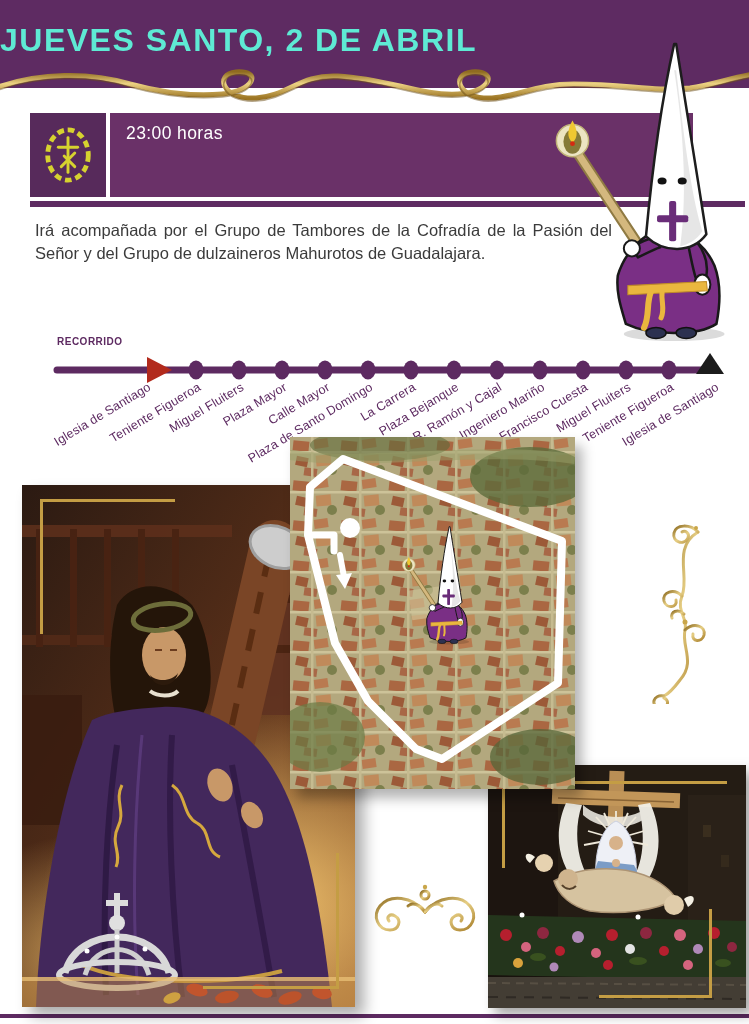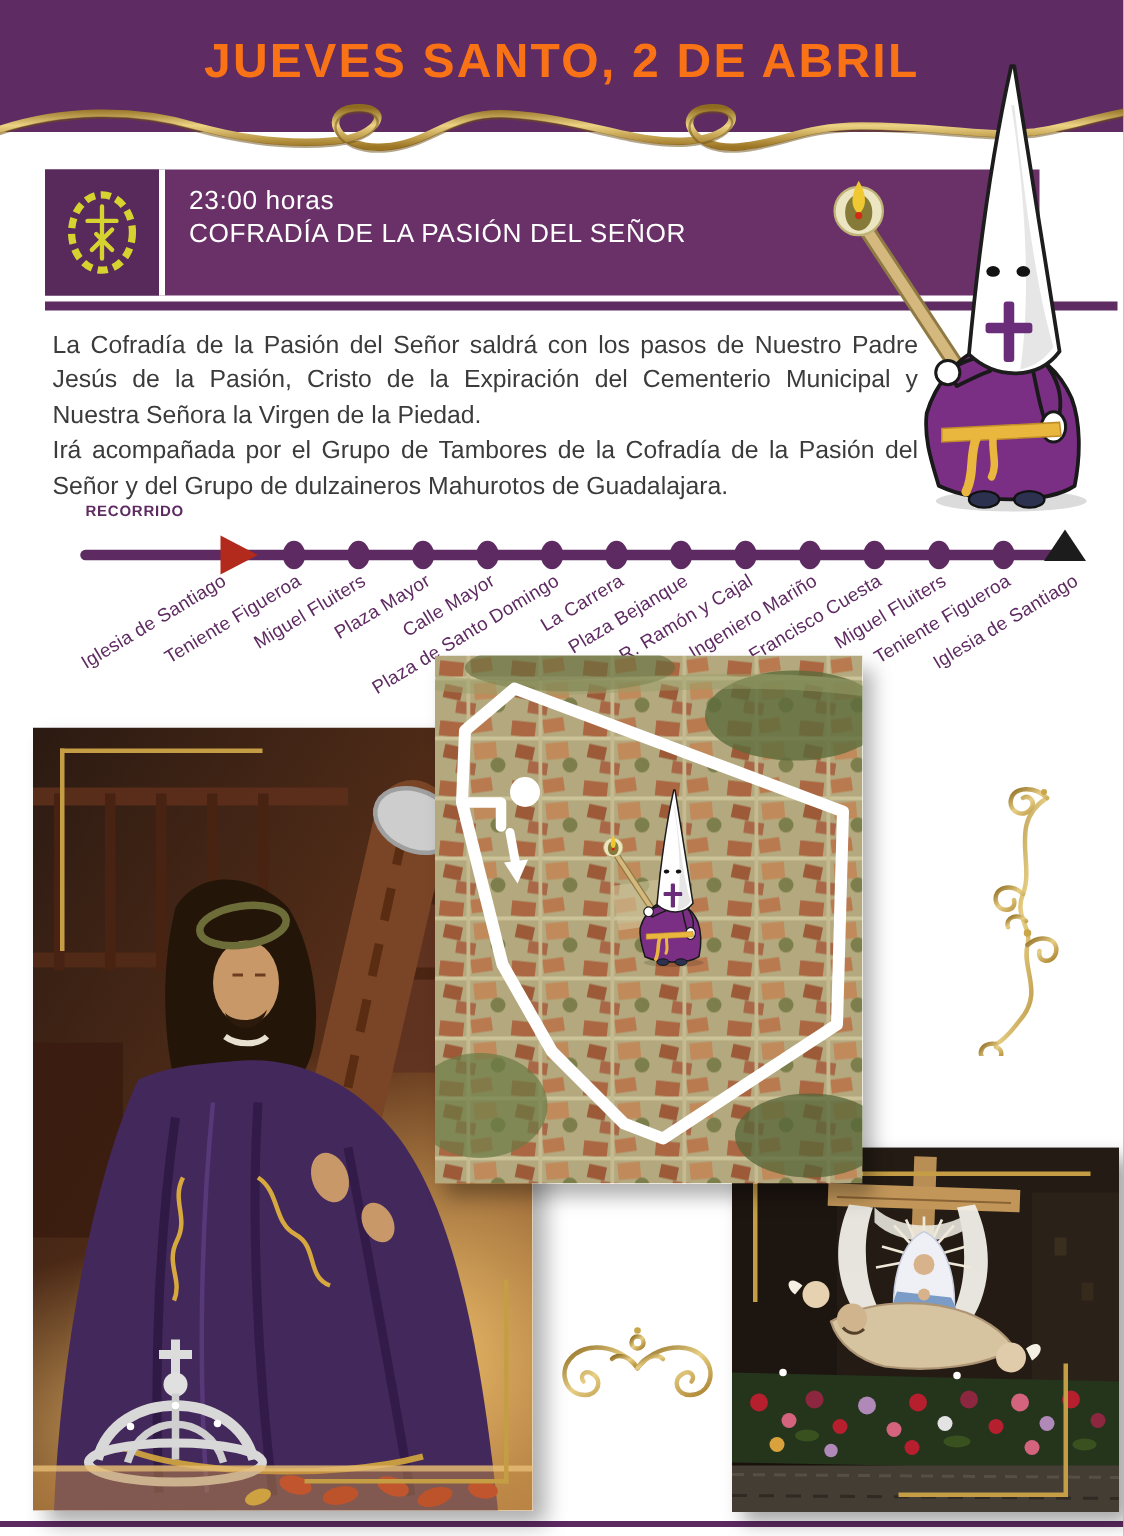--- a/index.html
+++ b/index.html
@@ -1,21 +1,21 @@
 <!DOCTYPE html>
 <html lang="es"><head>
 <meta charset="utf-8">
 <style>
   html,body{margin:0;padding:0;background:#9a9a9a;}
   .page{position:relative;width:749px;height:1024px;margin:0 auto;background:#ffffff;
         overflow:hidden;font-family:"Liberation Sans",sans-serif;}
 
   
   .top-band{position:absolute;left:0;top:0;width:749px;height:88px;background:#5e2b62;}
-  .top-band h1{margin:0;padding-top:22px;text-align:center;color:#f97316;font-size:32px;
+  .top-band h1{margin:0;padding-top:22px;color:#5eead4;font-size:32px;
                font-weight:700;letter-spacing:1.5px;}
   .ribbon{position:absolute;left:0;top:62px;width:749px;height:52px;}
 
   
   .banner{position:absolute;left:30px;top:113px;width:663px;height:84px;background:#6a3168;
           display:flex;align-items:stretch;}
   .emblem-box{width:76px;background:#572a5b;display:flex;align-items:center;justify-content:center;}
   .banner-sep{width:4px;background:#ffffff;}
   .banner-text{padding:9px 0 0 16px;color:#ffffff;font-size:17.5px;line-height:22px;letter-spacing:.4px;}
   .banner-underline{position:absolute;left:30px;top:201px;width:715px;height:6px;background:#5e2b62;}
@@ -110,31 +110,29 @@
           <line x1="30" y1="15" x2="30" y2="51"></line>
           <line x1="20" y1="25" x2="40" y2="25"></line>
           <line x1="23" y1="45" x2="37" y2="31"></line>
           <line x1="37" y1="45" x2="26" y2="34"></line>
         </g>
       </svg>
     </div>
     <div class="banner-sep"></div>
     <div class="banner-text">
       <div>23:00 horas</div>
-      <div>COFRADÍA DE LA PASIÓN DEL SEÑOR</div>
     </div>
   </section>
   <div class="banner-underline"></div>
 
   <svg class="penitent-main" viewBox="0 0 190 300">
     <use href="#penitent" xlink:href="#penitent"></use>
   </svg>
 
   <section class="desc">
-    <p>La Cofradía de la Pasión del Señor saldrá con los pasos de Nuestro Padre Jesús de la Pasión, Cristo de la Expiración del Cementerio Municipal y Nuestra Señora la Virgen de la Piedad.</p>
     <p>Irá acompañada por el Grupo de Tambores de la Cofradía de la Pasión del Señor y del Grupo de dulzaineros Mahurotos de Guadalajara.</p>
   </section>
 
   <div class="route-label">RECORRIDO</div>
   <svg class="timeline" viewBox="0 0 749 44">
     <line x1="57" y1="18" x2="712" y2="18" stroke="#5d2a61" stroke-width="7" stroke-linecap="round"></line>
     <polygon points="147,5 147,31 172,18" fill="#b22a1c"></polygon>
     <g fill="#5d2a61">
       <ellipse cx="196" cy="18" rx="7.5" ry="9.5"></ellipse>
         <ellipse cx="239" cy="18" rx="7.5" ry="9.5"></ellipse>

